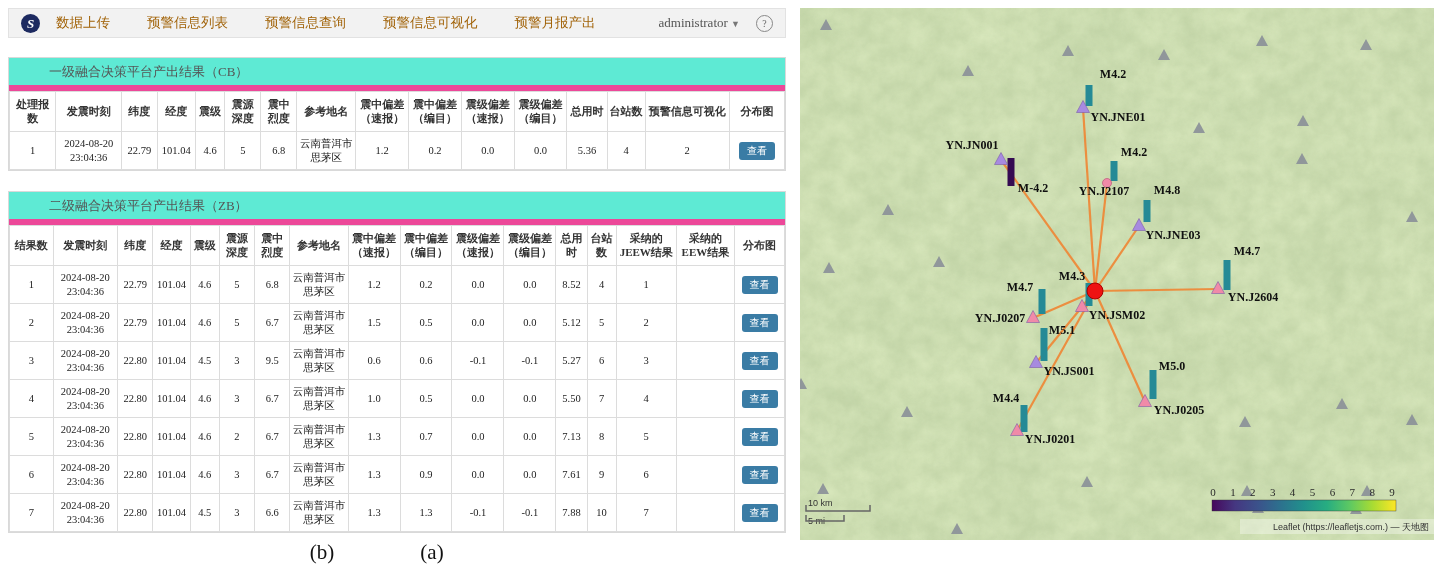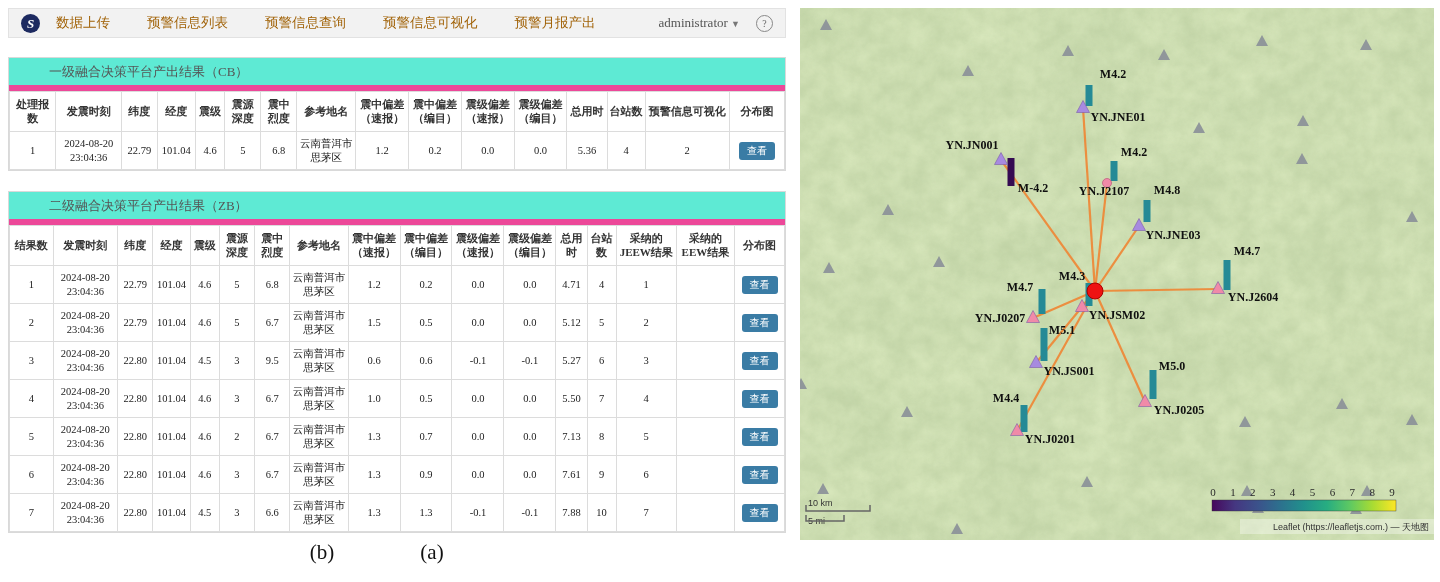--- a/index.html
+++ b/index.html
@@ -176,21 +176,21 @@
               <td>22.79</td>
               <td>101.04</td>
               <td>4.6</td>
               <td>5</td>
               <td>6.8</td>
               <td>云南普洱市思茅区</td>
               <td>1.2</td>
               <td>0.2</td>
               <td>0.0</td>
               <td>0.0</td>
-              <td>4.71</td>
+              <td>8.52</td>
               <td>4</td>
               <td>1</td>
               <td></td>
               <td><button class="view-btn">查看</button></td>
             </tr>
             <tr>
               <td>2</td>
               <td>2024-08-20
 23:04:36</td>
               <td>22.79</td>

